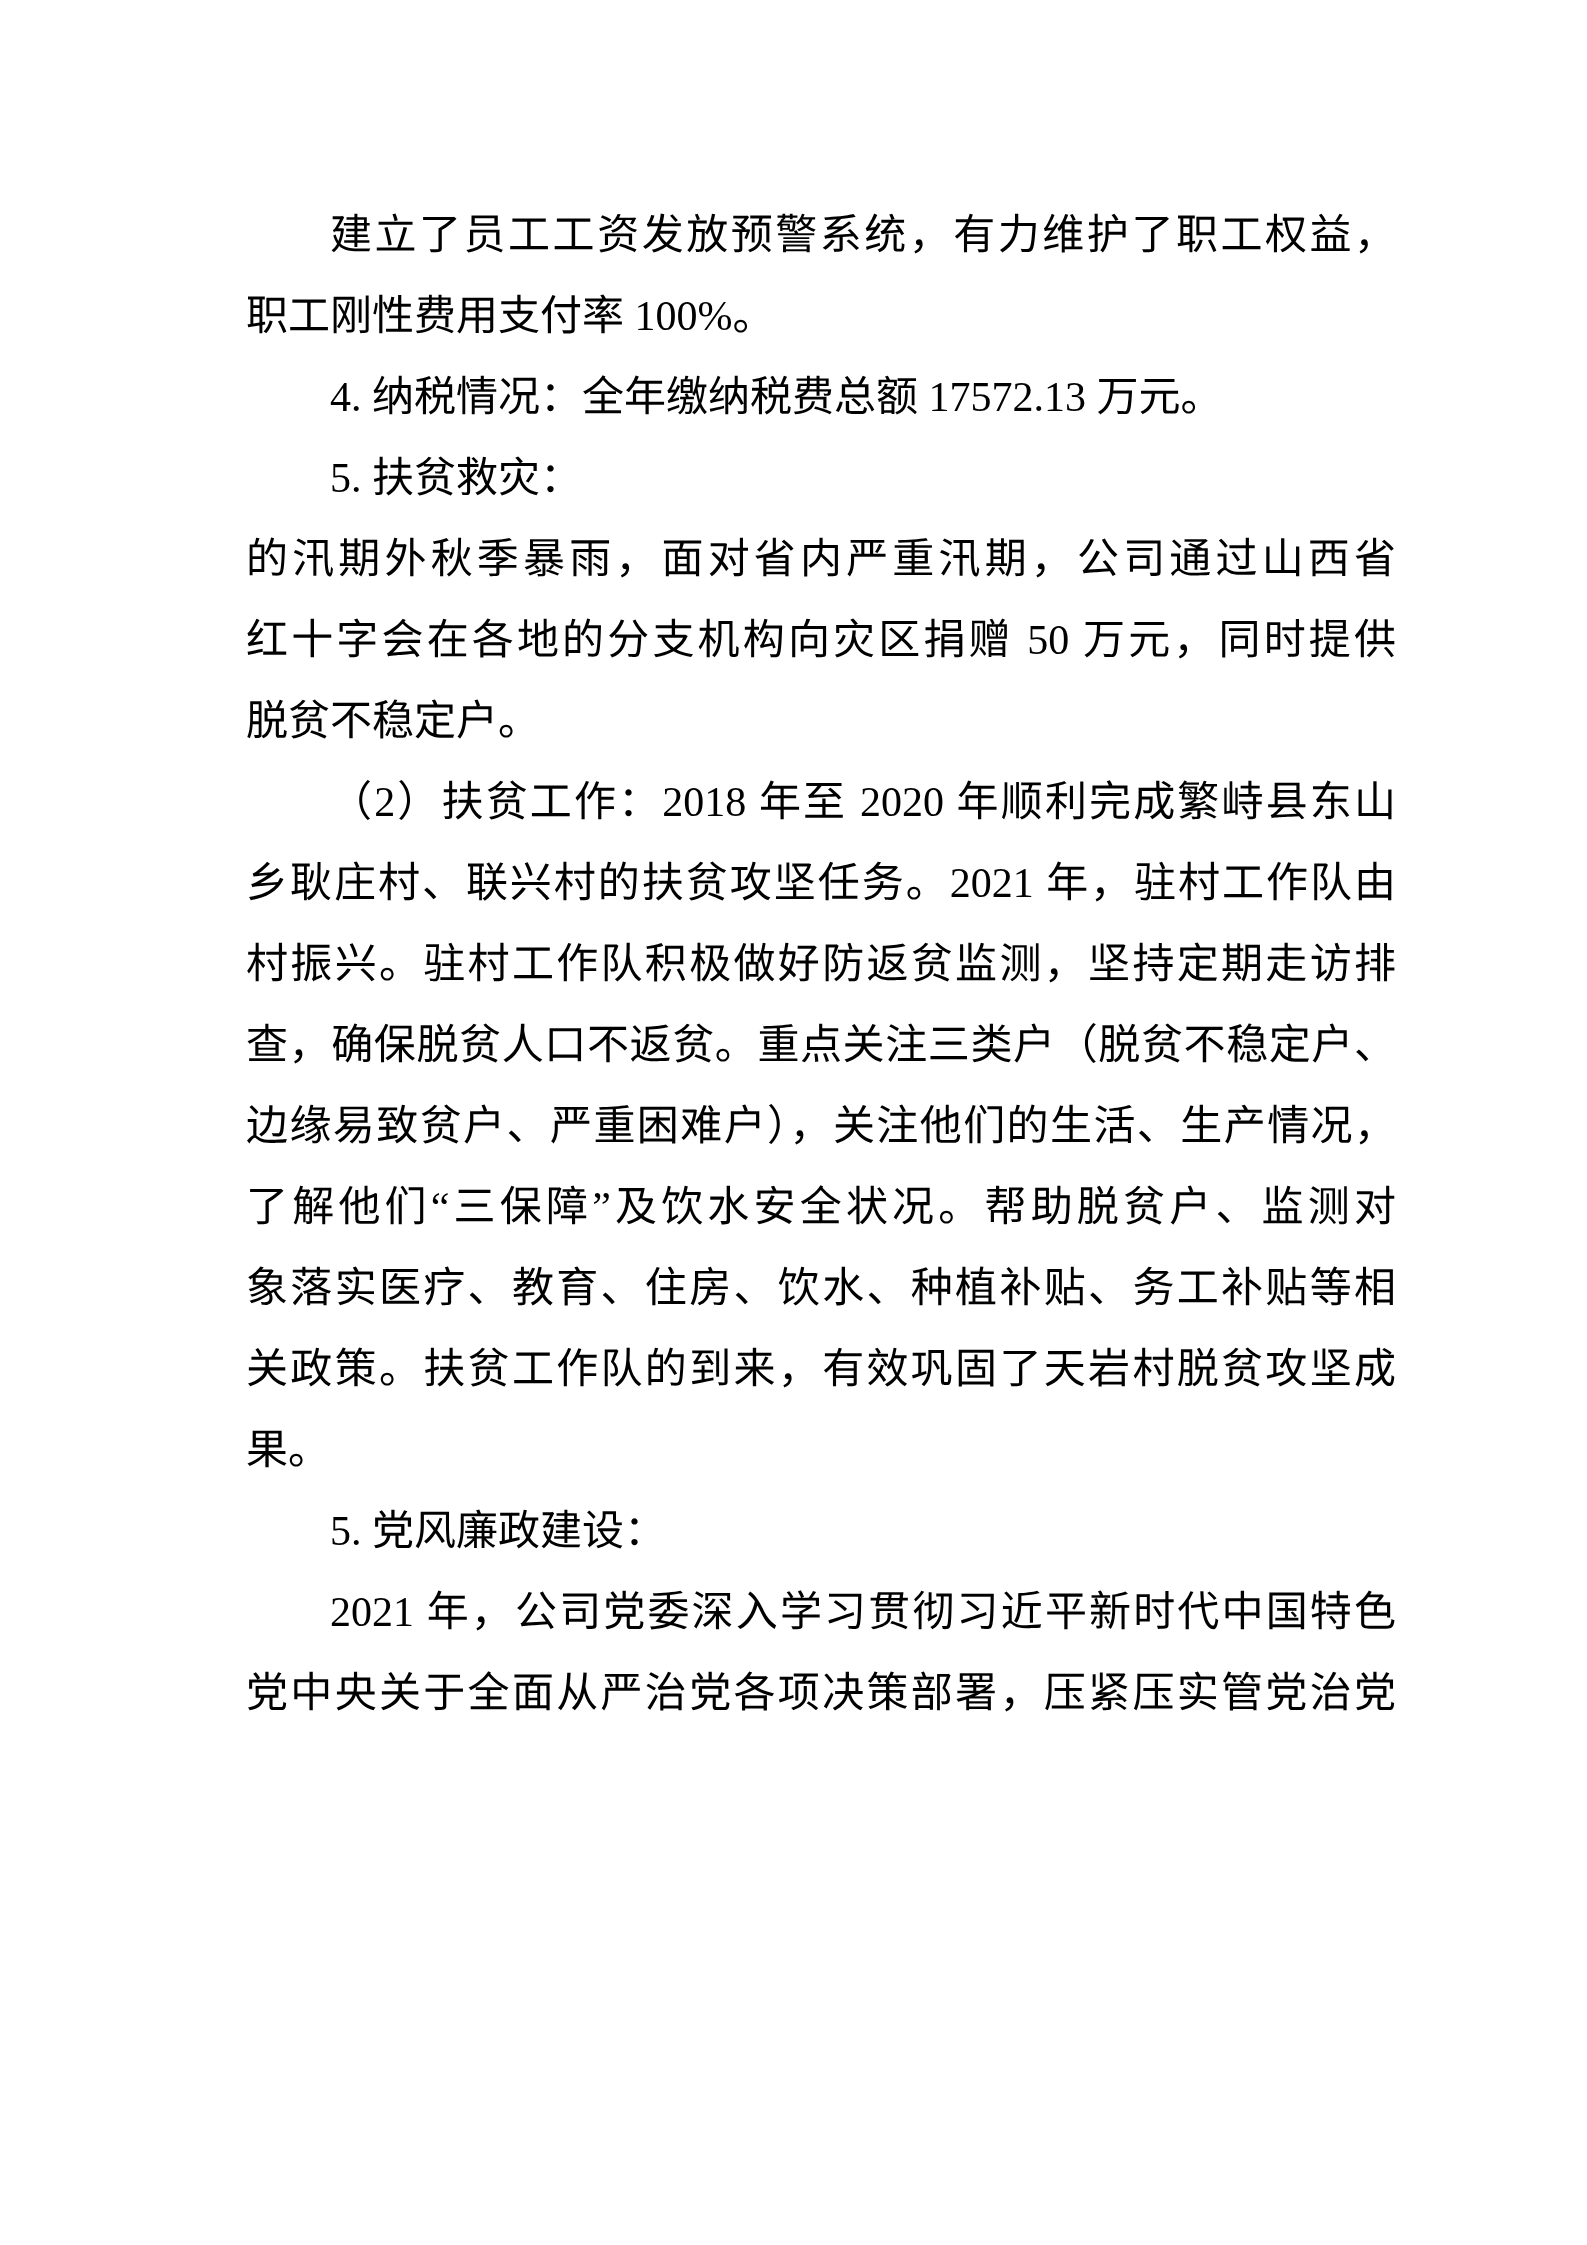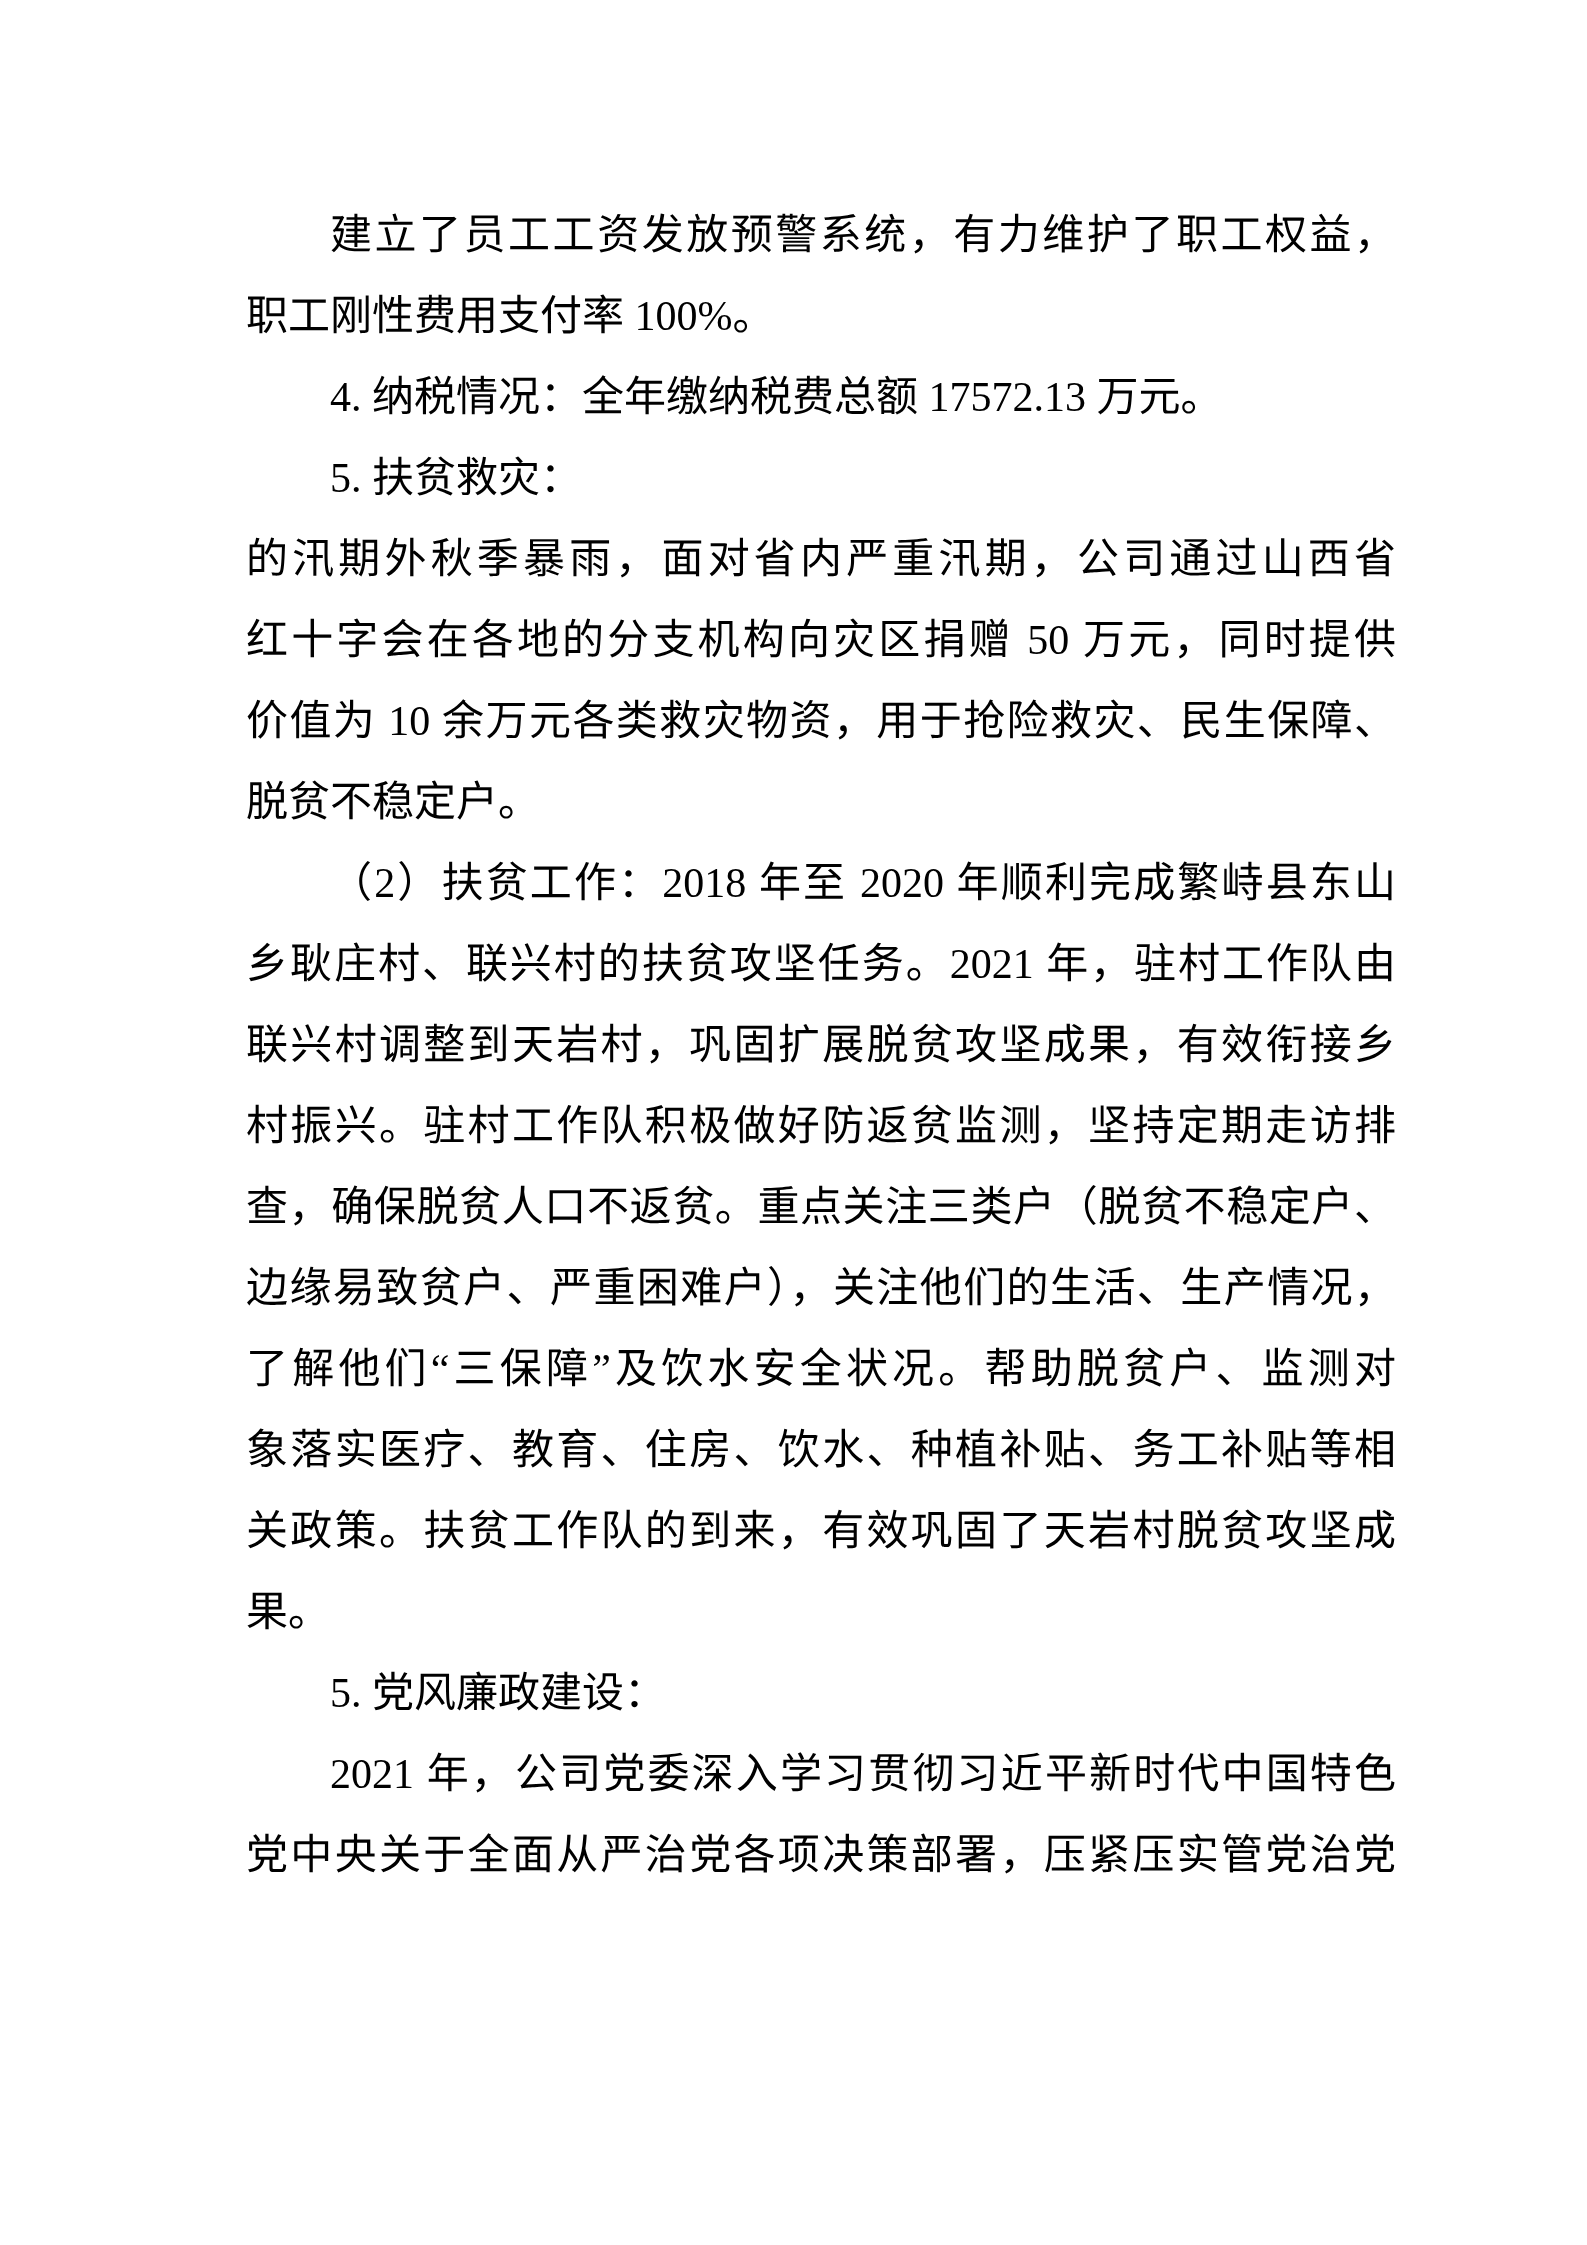--- a/index.html
+++ b/index.html
@@ -44,25 +44,23 @@
 <body>
 
 <div class="page" style="background: rgb(255, 255, 255);">
   <div class="text-block" style="color: rgb(0, 0, 0);">
       <div class="line indent fill">建立了员工工资发放预警系统，有力维护了职工权益，</div>
       <div class="line">职工刚性费用支付率 100%。</div>
       <div class="line indent">4. 纳税情况：全年缴纳税费总额 17572.13 万元。</div>
       <div class="line indent">5. 扶贫救灾：</div>
       <div class="line fill">的汛期外秋季暴雨，面对省内严重汛期，公司通过山西省</div>
       <div class="line fill">红十字会在各地的分支机构向灾区捐赠 50 万元，同时提供</div>
-      <div class="line fill">价值为 10 余万元各类救灾物资，用于抢险救灾、民生保障、</div>
       <div class="line">脱贫不稳定户。</div>
       <div class="line indent fill">（2）扶贫工作：2018 年至 2020 年顺利完成繁峙县东山</div>
       <div class="line fill">乡耿庄村、联兴村的扶贫攻坚任务。2021 年，驻村工作队由</div>
-      <div class="line fill">联兴村调整到天岩村，巩固扩展脱贫攻坚成果，有效衔接乡</div>
       <div class="line fill">村振兴。驻村工作队积极做好防返贫监测，坚持定期走访排</div>
       <div class="line fill">查，确保脱贫人口不返贫。重点关注三类户（脱贫不稳定户、</div>
       <div class="line fill">边缘易致贫户、严重困难户），关注他们的生活、生产情况，</div>
       <div class="line fill">了解他们“三保障”及饮水安全状况。帮助脱贫户、监测对</div>
       <div class="line fill">象落实医疗、教育、住房、饮水、种植补贴、务工补贴等相</div>
       <div class="line fill">关政策。扶贫工作队的到来，有效巩固了天岩村脱贫攻坚成</div>
       <div class="line">果。</div>
       <div class="line indent">5. 党风廉政建设：</div>
       <div class="line indent fill">2021 年，公司党委深入学习贯彻习近平新时代中国特色</div>
       <div class="line fill">党中央关于全面从严治党各项决策部署，压紧压实管党治党</div>

